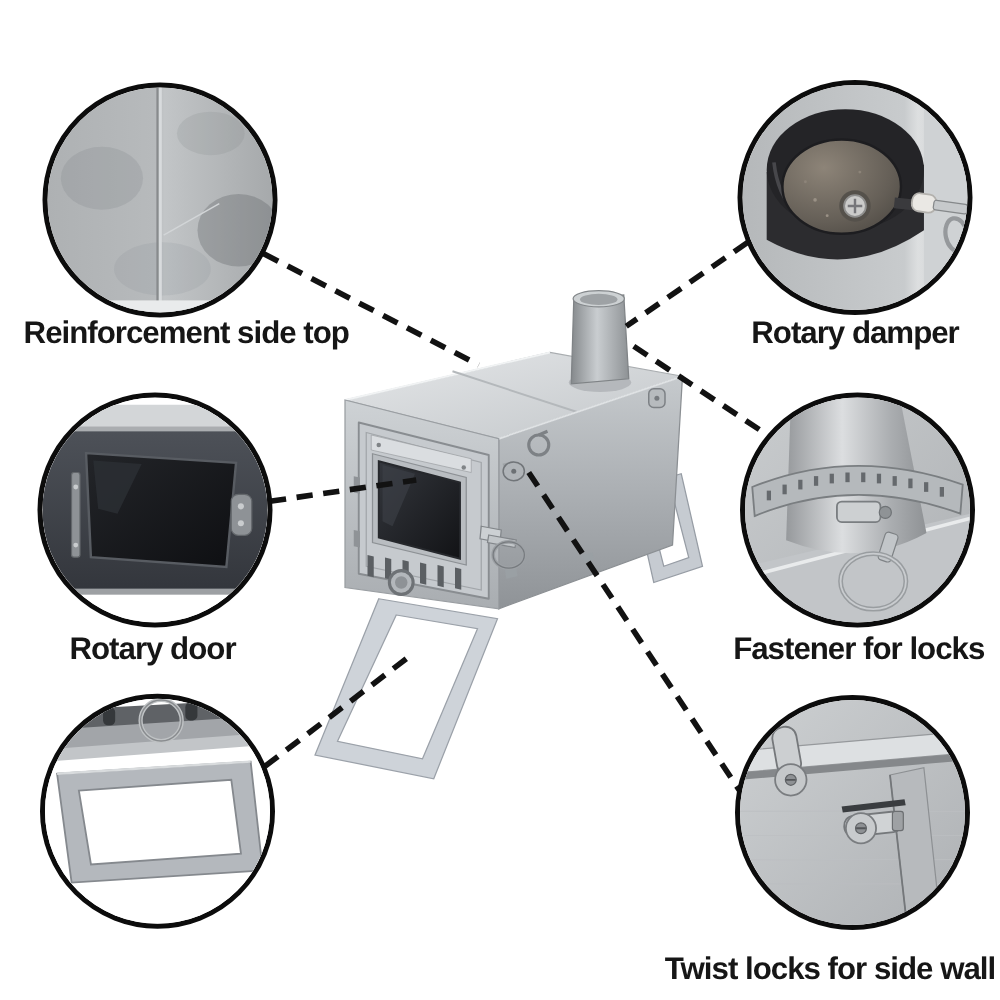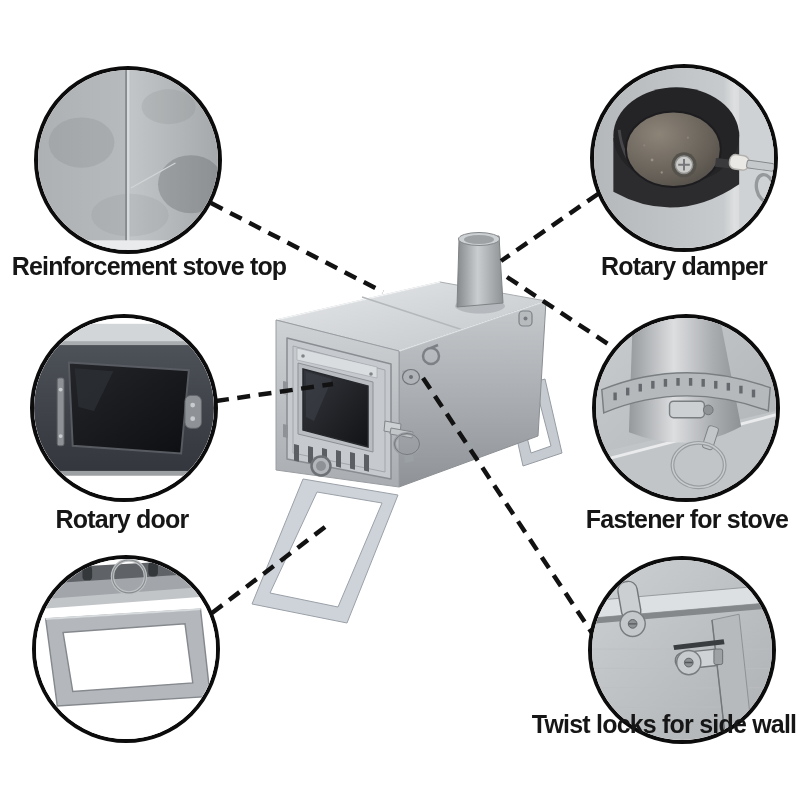--- a/index.html
+++ b/index.html
@@ -14,21 +14,21 @@
   .c-ml{left:30px;top:314px}
   .c-mr{left:592px;top:314px}
   .c-bl{left:32px;top:555px}
   .c-br{left:588px;top:556px}
   .feature-label{position:absolute;transform:translateX(-50%);white-space:nowrap;font-weight:700;font-size:25px;letter-spacing:-0.8px;color:#161616;z-index:4}
   .l-tl{left:149px;top:252px}
   .l-tr{left:684px;top:252px}
   .l-ml{left:122px;top:505px}
   .l-mr{left:687px;top:505px}
   .l-bl{left:113px;top:747px}
-  .l-br{left:664px;top:710px}
+  .l-br{left:664px;top:761px}
   .stove-layer{z-index:1}
   .lines-layer{z-index:2;pointer-events:none}
 </style>
 </head>
 <body>
 
 <div class="stage">
 
   <svg class="layer stove-layer" viewBox="0 0 800 800">
     <defs>
@@ -329,19 +329,19 @@
         <path d="M84,88 L136,82 L137,87 L85,93 Z" fill="#3a3d40"></path>
         <rect x="86" y="94" width="48" height="17" rx="8" fill="#d0d3d5" stroke="#75787b" stroke-width="1.5" transform="rotate(-6 110 102)"></rect>
         <circle cx="100" cy="106" r="12.5" fill="#c8cbcd" stroke="#7a7d80" stroke-width="1.5"></circle>
         <circle cx="100" cy="106" r="4.5" fill="#8e9194" stroke="#5f6265" stroke-width="1"></circle>
         <path d="M96,106 h8" stroke="#54575a" stroke-width="1.5"></path>
         <rect x="126" y="92" width="9" height="16" rx="2" fill="#9ea1a4" stroke="#6b6e71" stroke-width="1"></rect>
       </g>
     </svg>
   </figure>
 
-  <div class="feature-label l-tl">Reinforcement stove top</div>
+  <div class="feature-label l-tl">Reinforcement side top</div>
   <div class="feature-label l-tr">Rotary damper</div>
   <div class="feature-label l-ml">Rotary door</div>
-  <div class="feature-label l-mr">Fastener for stove</div>
+  <div class="feature-label l-mr">Fastener for locks</div>
   <div class="feature-label l-br">Twist locks for side wall</div>
 
 </div>
 
 </body></html>

